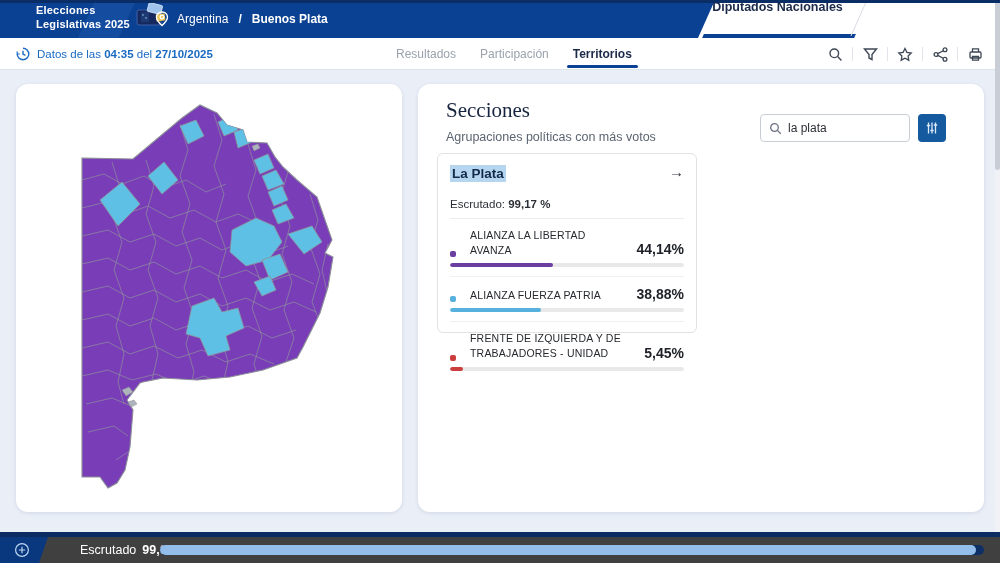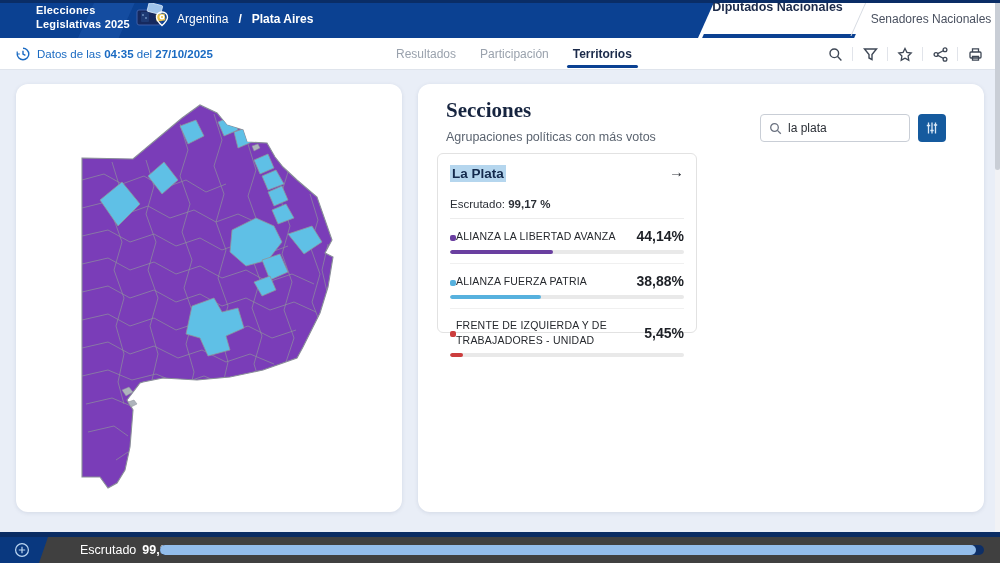--- a/index.html
+++ b/index.html
@@ -43,41 +43,41 @@
   .toolbar .tbtn { width:22px; height:22px; display:flex; align-items:center; justify-content:center; cursor:pointer; }
   .toolbar .tdiv { width:1px; height:14px; background:#e1e4ea; margin:0 6px; }
   .toolbar svg { stroke:#3e4755; }
 
   
   .main { position:absolute; left:16px; top:84px; width:968px; height:428px; display:flex; gap:16px; }
   .card { background:#fff; border-radius:12px; box-shadow:0 1px 4px rgba(20,40,80,.10); }
   .map-card { width:386px; height:428px; position:relative; overflow:hidden; }
   .sections-card { width:566px; height:428px; position:relative; padding:12px 28px; }
 
-  .sections-title { font-family:"Liberation Serif", serif; font-size:21px; font-weight:bold; color:#16243f; margin-top:2px; }
+  .sections-title { font-family:"Liberation Serif", serif; font-size:21px; font-weight:normal; color:#16243f; margin-top:2px; }
   .sections-sub { font-size:12.5px; color:#5b6470; margin-top:7px; }
 
   .search-row { position:absolute; right:38px; top:30px; display:flex; gap:8px; }
   .search-box { width:150px; height:28px; border:1px solid #c9ced6; border-radius:4px; background:#fff;
     display:flex; align-items:center; padding:0 8px; gap:6px; }
   .search-box input { border:none; outline:none; width:110px; font-size:12px; color:#2b2f36; font-family:"Liberation Sans", sans-serif; background:transparent; }
   .filter-btn { width:28px; height:28px; border:none; border-radius:4px; background:#155a9e; cursor:pointer;
     display:flex; align-items:center; justify-content:center; }
 
   .result-card { position:absolute; left:19px; top:69px; width:260px; height:180px;
     border:1px solid #e2e2e2; border-radius:6px; background:#fff; padding:10px 12px 8px; }
   .rc-head { position:relative; border-bottom:1px solid #ececec; padding-bottom:8px; }
   .rc-name { font-size:13.5px; font-weight:bold; color:#142a4d; display:inline; background:#b5d6ee; padding:1px 2px; }
   .rc-arrow { position:absolute; right:0; top:0; font-size:15px; color:#2b2f36; cursor:pointer; line-height:1; }
   .rc-escrutado { font-size:11.5px; color:#2b2f36; margin-top:16px; }
   .rc-escrutado b { font-weight:bold; }
 
   .party { padding-top:9px; }
   .party + .party { border-top:1px solid #f0f0f0; margin-top:9px; }
-  .party-line { display:flex; align-items:center; gap:0; }
+  .party-line { display:flex; align-items:flex-end; gap:14px; }
   .dot { width:6px; height:6px; border-radius:2px; margin-top:3px; flex:none; }
   .pname { flex:1; font-size:10.5px; color:#26292e; letter-spacing:.2px; line-height:1.4; }
   .ppct { font-size:14px; font-weight:bold; color:#1d2026; flex:none; }
   .ptrack { margin-top:6px; height:4px; background:#e9e9e9; border-radius:2px; overflow:hidden; }
   .pfill { height:4px; border-radius:2px; }
 
   
   .map-svg { position:absolute; inset:0; }
   .map-svg .outline { fill:var(--maj,#7a3db8); stroke:#8a8f98; stroke-width:1.1; }
   .map-svg .bline { fill:none; stroke:var(--bdr,#8f939b); stroke-width:.8; opacity:.85; stroke-linejoin:round; }
@@ -126,31 +126,28 @@
       </svg>
     </div>
 
     <div class="breadcrumb">
       <svg width="14" height="16" viewBox="0 0 14 16" fill="none" stroke="#ffffff" stroke-width="1.4">
         <path d="M7 1 C3.7 1 1.5 3.4 1.5 6.2 C1.5 9.4 7 14.5 7 14.5 C7 14.5 12.5 9.4 12.5 6.2 C12.5 3.4 10.3 1 7 1 Z"></path>
         <circle cx="7" cy="6" r="1.8"></circle>
       </svg>
       <span>Argentina</span>
       <span class="sep">/</span>
-      <span class="prov">Plata Aires</span>
+      <span class="prov">Buenos Plata</span>
     </div>
 
     <div class="tab-dip">
       <span>Diputados Nacionales</span>
     </div>
     <div class="tab-dip-underline"></div>
     <div class="tab-divider"></div>
-    <div class="tab-sen">
-      <span>Senadores Nacionales</span>
-    </div>
   </header>
 
   <div class="subbar">
     <div class="data-info">
       <svg width="14" height="14" viewBox="0 0 14 14" fill="none" stroke="#1a6ac2" stroke-width="1.4">
         <path d="M7 1.2 A5.8 5.8 0 1 1 1.2 7"></path>
         <path d="M1.2 7 L1.2 4.4 M1.2 7 L3.8 7" stroke-width="1.2"></path>
         <path d="M7 3.8 L7 7 L9.4 8.4"></path>
       </svg>
       <span>

